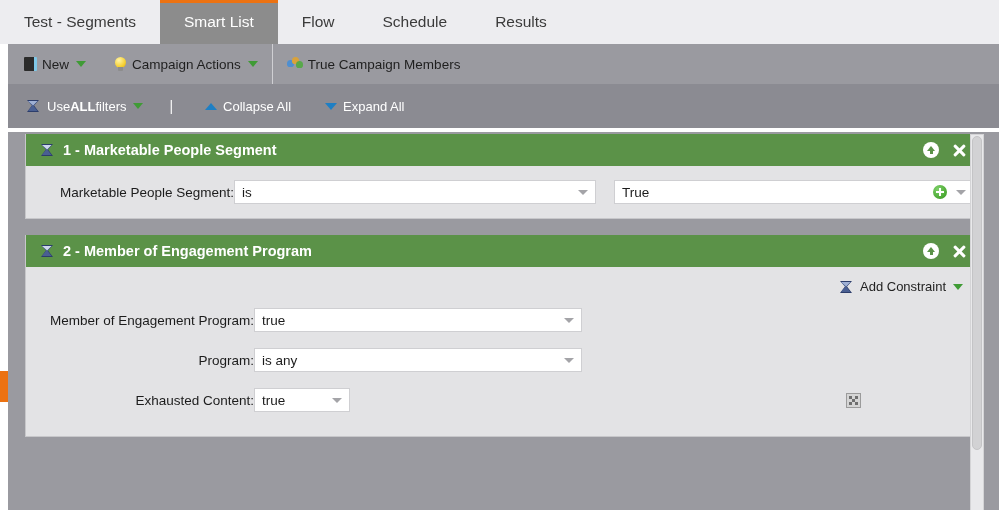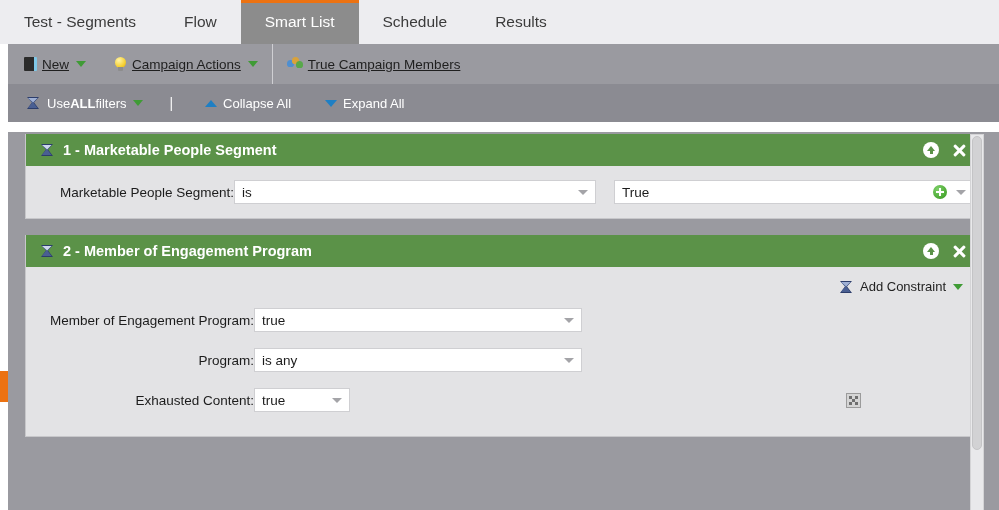--- a/index.html
+++ b/index.html
@@ -80,21 +80,21 @@
     color: #1f1f1f;
     cursor: pointer;
     white-space: nowrap;
   }
   .tb-item:first-child { padding-left: 16px; }
   .tb-divider {
     width: 1px;
     height: 40px;
     background: #cfcfd3;
   }
-  .tb-label { margin-left: 5px; text-decoration: underline; }
+  .tb-label { margin-left: 5px; }
   .caret-green {
     margin-left: 7px;
     width: 0; height: 0;
     border-left: 5px solid transparent;
     border-right: 5px solid transparent;
     border-top: 6px solid #3f9b35;
   }
 
   
   .ic-new {
@@ -140,21 +140,21 @@
   }
   .ic-people .p1 { left: 0;  top: 3px; background: #4f8fd0; }
   .ic-people .p2 { left: 5px; top: 0;  background: #d9a23a; }
   .ic-people .p3 { left: 9px; top: 4px; background: #58a84a; }
 
   
   .filterbar {
     position: absolute;
     left: 8px; top: 84px;
     width: 991px;
-    height: 38px;
+    height: 44px;
     background: #8b8b92;
     display: flex;
     align-items: center;
     box-sizing: border-box;
   }
   .fb-item {
     display: flex;
     align-items: center;
     font-size: 13px;
     color: #ffffff;
@@ -425,25 +425,25 @@
 </head>
 <body>
 
 <div id="app">
 
   <div class="tabbar">
     <div class="tabbar-inner">
       <div class="tab">
         <span>Test - Segments</span>
       </div>
+      <div class="tab active">
+        <span>Smart List</span>
+      </div>
       <div class="tab">
         <span>Flow</span>
-      </div>
-      <div class="tab active">
-        <span>Smart List</span>
       </div>
       <div class="tab">
         <span>Schedule</span>
       </div>
       <div class="tab">
         <span>Results</span>
       </div>
     </div>
   </div>
 

